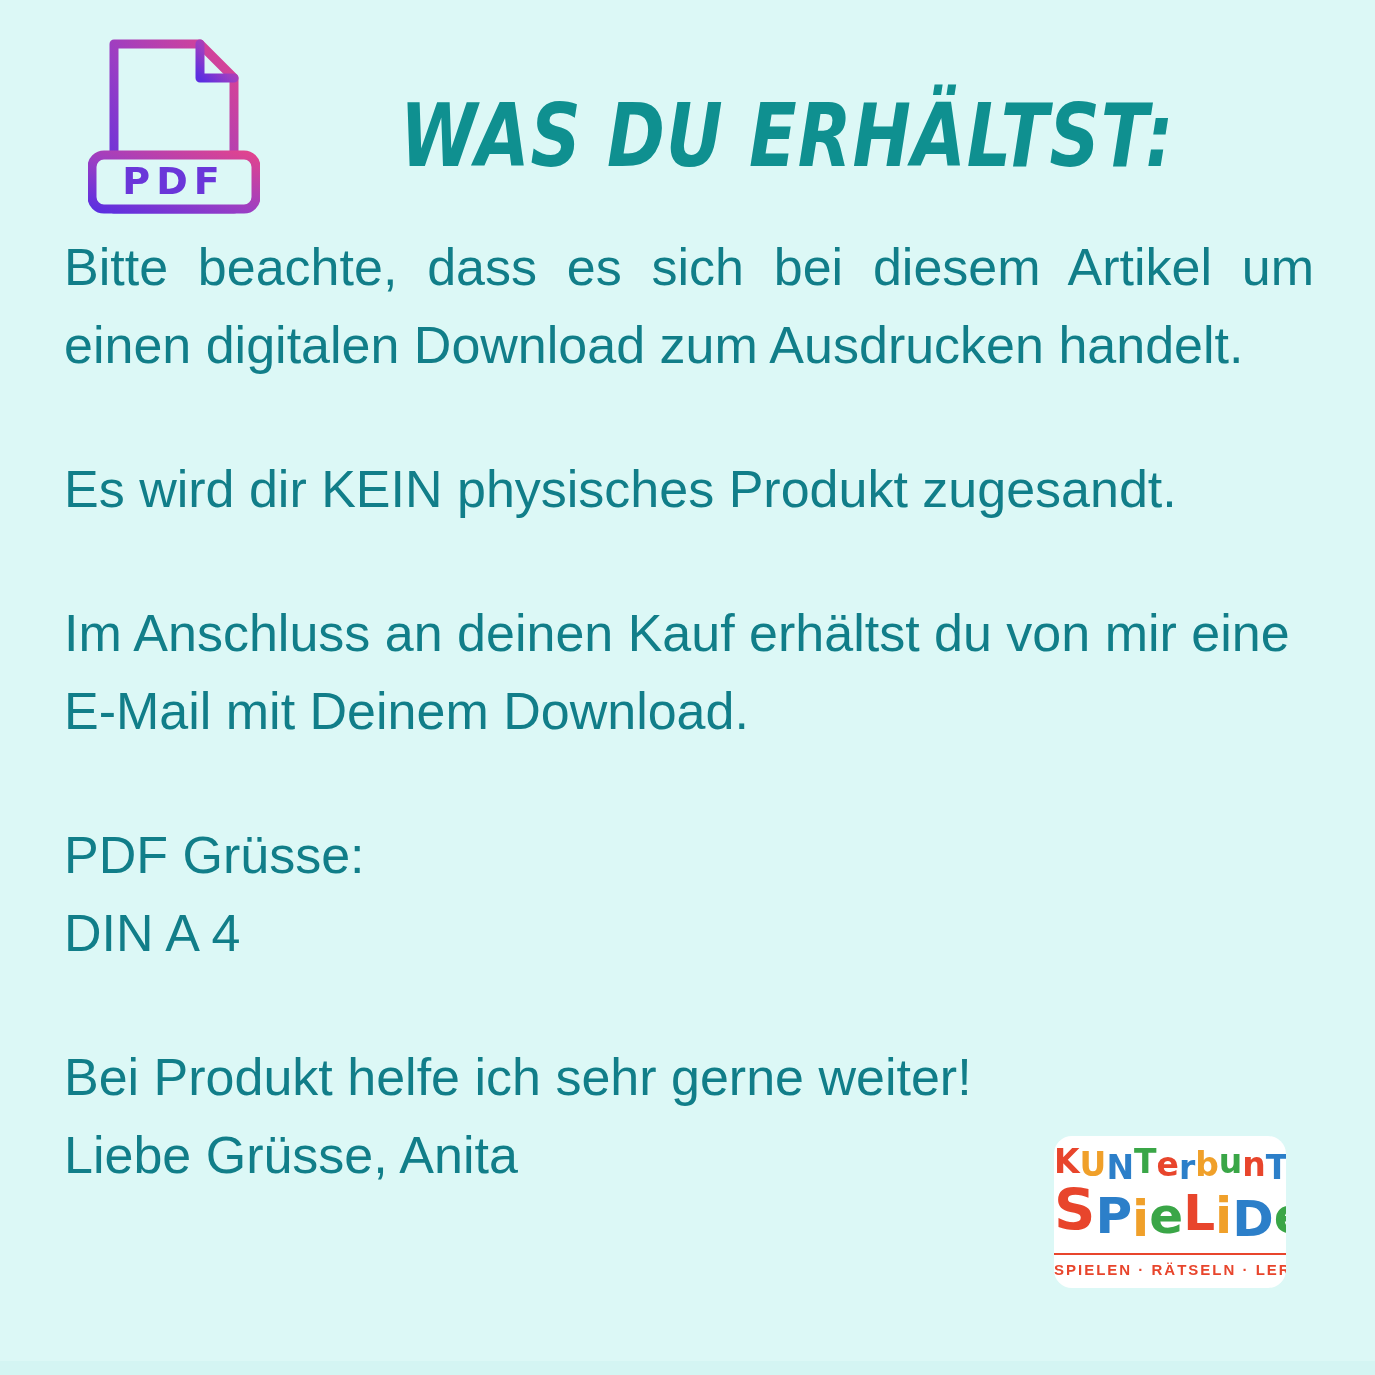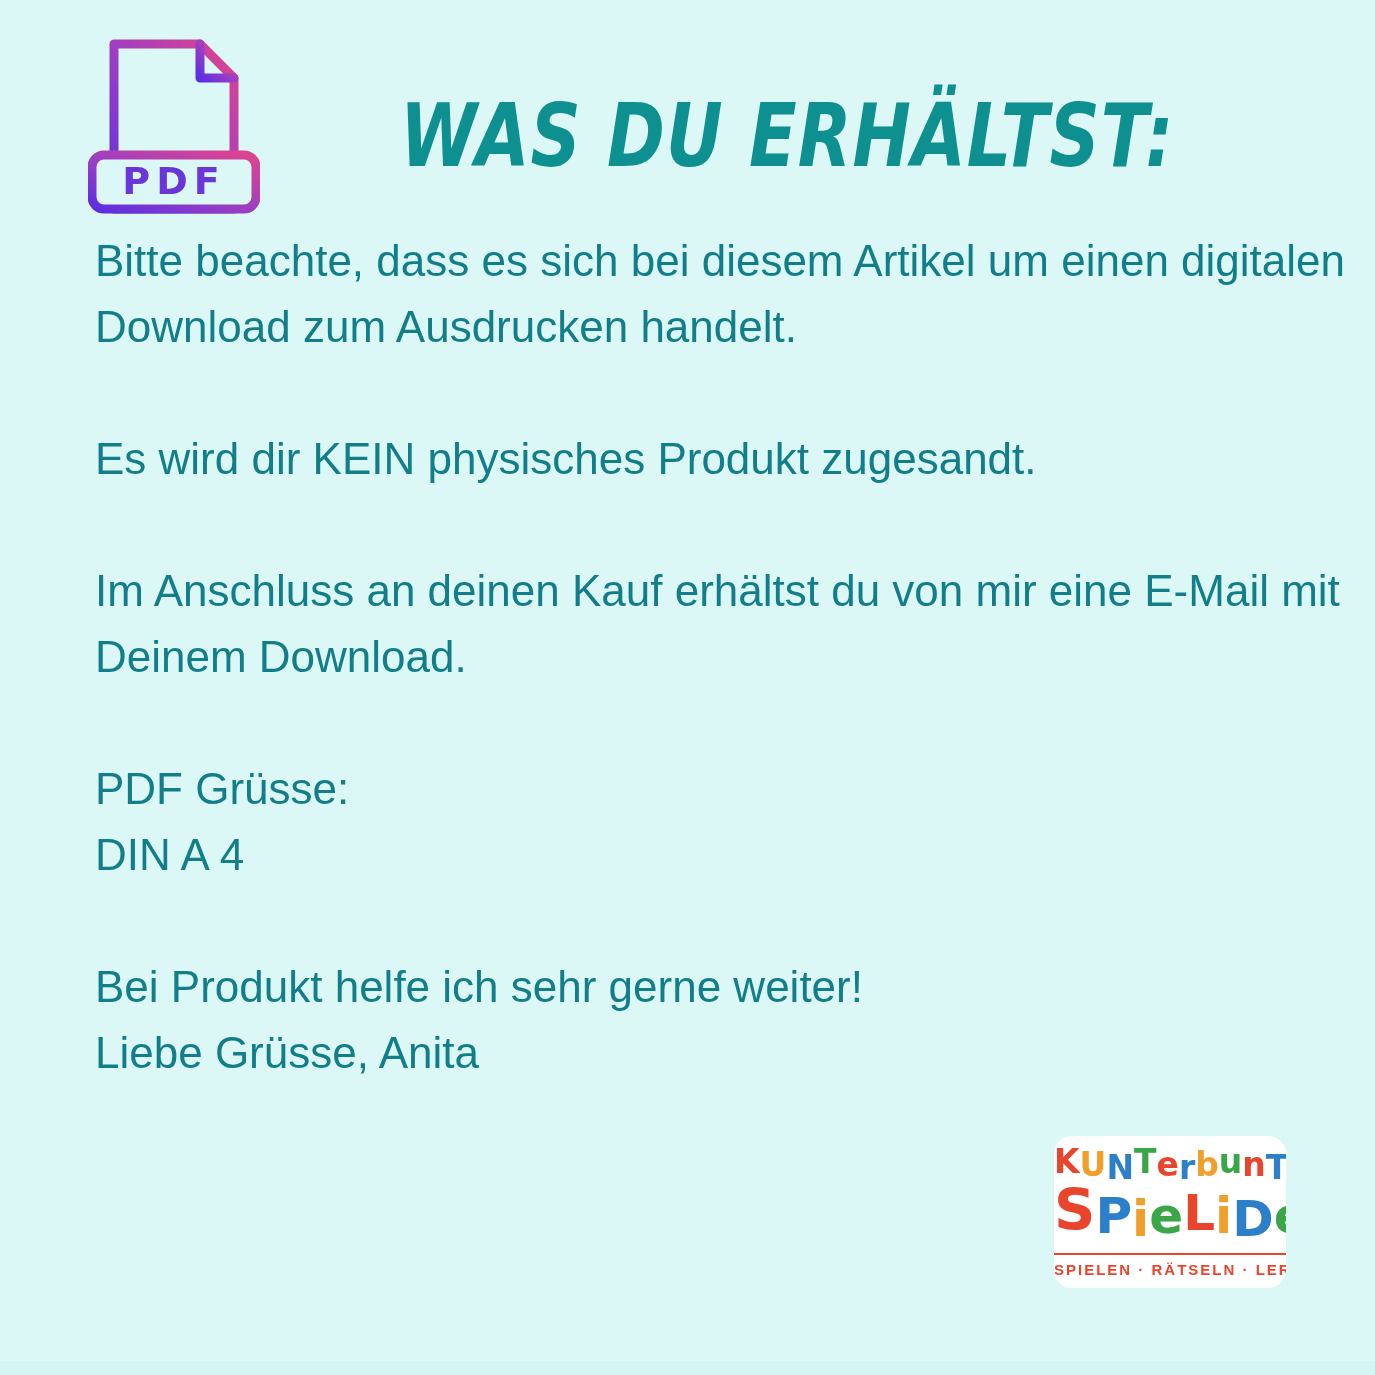--- a/index.html
+++ b/index.html
@@ -50,25 +50,25 @@
     letter-spacing: 1px;
     color: #0f9090;
     transform: scaleY(1.22) scaleX(0.97);
     transform-origin: left top;
     white-space: nowrap;
   }
 
   
   .content {
     position: absolute;
-    left: 95px;
+    left: 64px;
     top: 228px;
     width: 1250px;
     color: #117e89;
-    font-size: 44px;
+    font-size: 52px;
     line-height: 1.50;
   }
 
   .para {
     margin: 0 0 0 0;
   }
   .para.justify {
     text-align: justify;
     text-justify: inter-word;
   }

